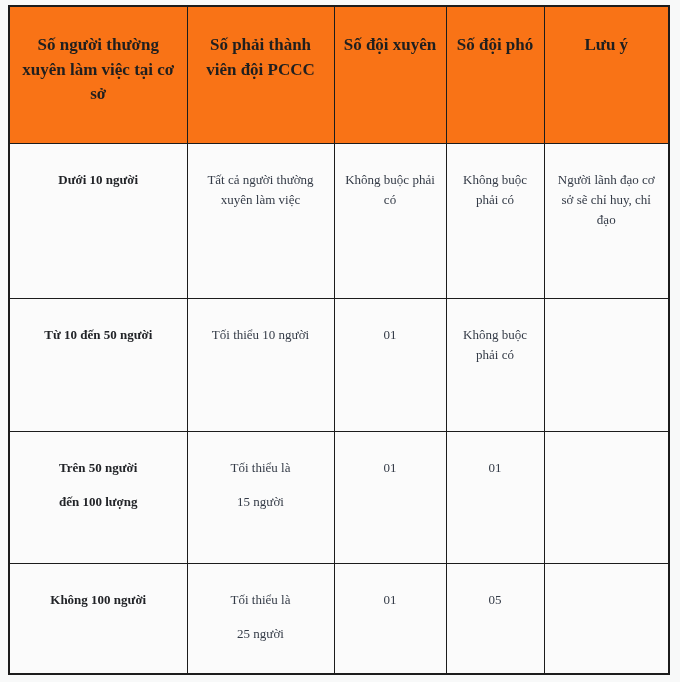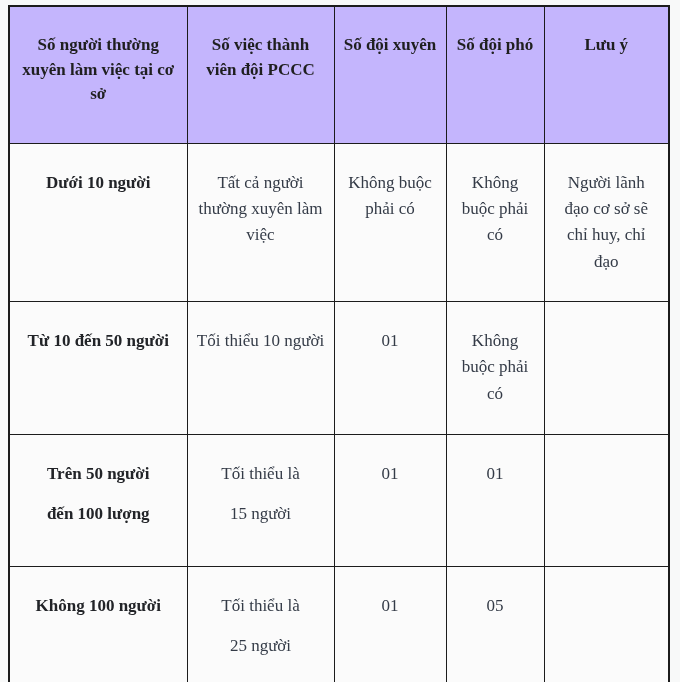--- a/index.html
+++ b/index.html
@@ -22,29 +22,29 @@
     background: #fbfbfb;
   }
   table.pccc th, table.pccc td {
     border: 1px solid #1c1c1c;
     vertical-align: top;
     text-align: center;
     padding: 12px 9px;
     overflow: hidden;
   }
   table.pccc th {
-    background: #c4b5fd;
+    background: #f97316;
     color: #1f1f1f;
     font-size: 17px;
     font-weight: bold;
     line-height: 1.45;
   }
   table.pccc td {
     color: #343b47;
-    font-size: 17px;
+    font-size: 13px;
     line-height: 1.55;
   }
   table.pccc p {
     margin: 14px 0;
   }
   td.strong p {
     font-weight: bold;
     color: #222428;
   }
   
@@ -64,21 +64,21 @@
     <col style="width:112px">
     <col style="width:98px">
     <col style="width:125px">
   </colgroup>
   <thead>
     <tr>
       <th>
           <p>Số người thường xuyên làm việc tại cơ sở</p>
         </th>
       <th>
-          <p>Số việc thành viên đội PCCC</p>
+          <p>Số phải thành viên đội PCCC</p>
         </th>
       <th>
           <p>Số đội xuyên</p>
         </th>
       <th>
           <p>Số đội phó</p>
         </th>
       <th>
           <p>Lưu ý</p>
         </th>

